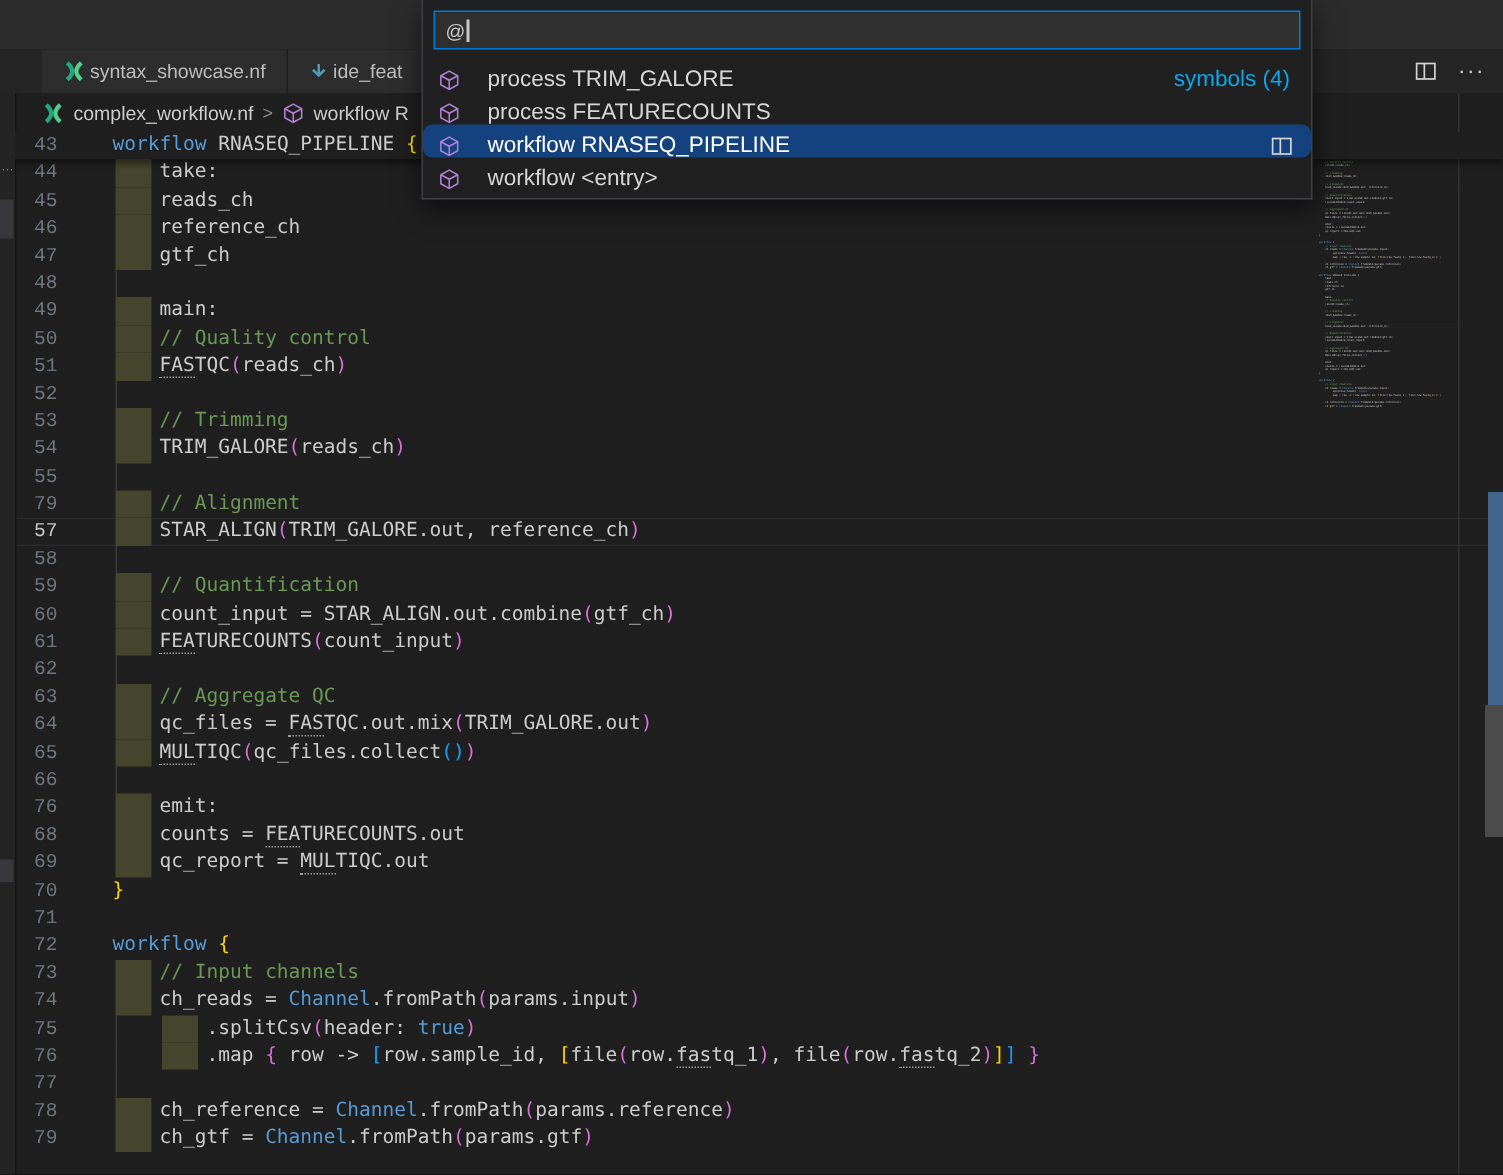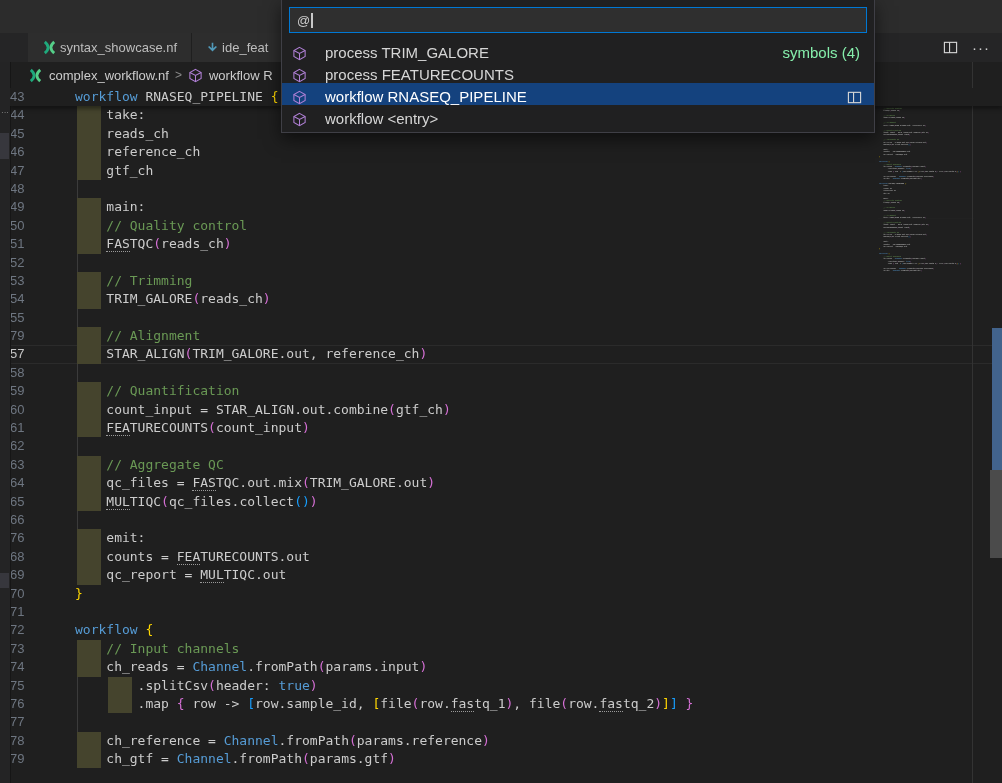--- a/index.html
+++ b/index.html
@@ -19,22 +19,22 @@
   .more-glyph{font-size:15px;letter-spacing:1px;color:#cfcfcf;line-height:10px;}
 
   #breadcrumbs{position:absolute;left:10px;top:62px;right:0;height:26px;display:flex;align-items:center;
        gap:6px;padding-left:18px;font-size:13px;color:#cccccc;background:#1f1f1f;}
   .crumb-sep{color:#8a8a8a;font-size:12px;}
 
   
   #editor{position:absolute;left:10px;top:88px;right:0;bottom:0;overflow:hidden;}
   .line{display:flex;height:18.4px;line-height:18.4px;font-family:"DejaVu Sans Mono",monospace;
         font-size:13px;white-space:pre;}
-  .gutter{width:55px;flex:none;text-align:left;padding-right:14px;color:#6e7681;box-sizing:border-box;
-        font-family:Liberation Sans, sans-serif;}
+  .gutter{width:55px;flex:none;text-align:center;padding-right:14px;color:#6e7681;box-sizing:border-box;
+        font-family:Liberation Mono, monospace;}
   .line.active .gutter{color:#c6c6c6;}
   .line.active{box-shadow:inset 0 -1px 0 #2b2b2b, inset 0 1px 0 #2b2b2b;}
   .code{position:relative;flex:1;margin-left:10px;}
   .code .tok{position:relative;z-index:1;}
   .indent-block{position:absolute;left:2px;top:0;width:24px;height:100%;background:#45442d;z-index:0;}
   .indent-block.l2{left:33px;}
   .indent-guide{position:absolute;left:2px;top:0;width:1px;height:100%;background:#3b3b3b;z-index:0;}
   .kw{color:#569cd6;} .txt{color:#cccccc;} .cmt{color:#6a9955;}
   .b1{color:#ffd700;} .b2{color:#d670d6;} .b3{color:#179fff;}
   .u{border-bottom:1px dotted #9a9a9a;}
@@ -56,23 +56,23 @@
   #strip-block-a{position:absolute;left:0;top:71px;width:9px;height:26px;background:#37373d;}
   #strip-block-b{position:absolute;left:0;top:511px;width:9px;height:15px;background:#37373d;}
 
   
   #quickpick{position:absolute;left:281px;top:0;width:594px;background:#202021;border:1px solid #3f3f46;
        border-top:none;box-shadow:0 6px 16px rgba(0,0,0,.55);z-index:10;padding-bottom:5px;box-sizing:border-box;}
   #qp-input-wrap{margin:7px 7px 6px;border:1px solid #0078d4;background:#2f2f2f;height:24px;
        display:flex;align-items:center;padding:0 7px;font-size:13px;color:#cccccc;cursor:text;}
   #qp-caret{display:inline-block;width:1.5px;height:15px;background:#c8c8c8;margin-left:1px;}
   .qp-row{height:22px;display:flex;align-items:flex-end;padding:0 10px;font-size:15px;color:#d6d6d6;gap:18px;cursor:pointer;}
-  .qp-row.selected{background:#14427e;color:#ffffff;}
+  .qp-row.selected{background:#14427e;color:#ffffff;border-radius:6px;}
   .qp-label{white-space:nowrap;}
-  .qp-badge{margin-left:auto;color:#86efac;padding-right:4px;}
+  .qp-badge{margin-left:auto;color:#0ea5e9;padding-right:4px;}
   .qp-action{margin-left:auto;display:flex;align-items:center;padding-right:2px;}
   .sym-icon{flex:none;display:flex;align-items:center;}
 </style>
 </head>
 <body>
 
 <div id="window">
 
   <div id="titlebar"></div>
 

